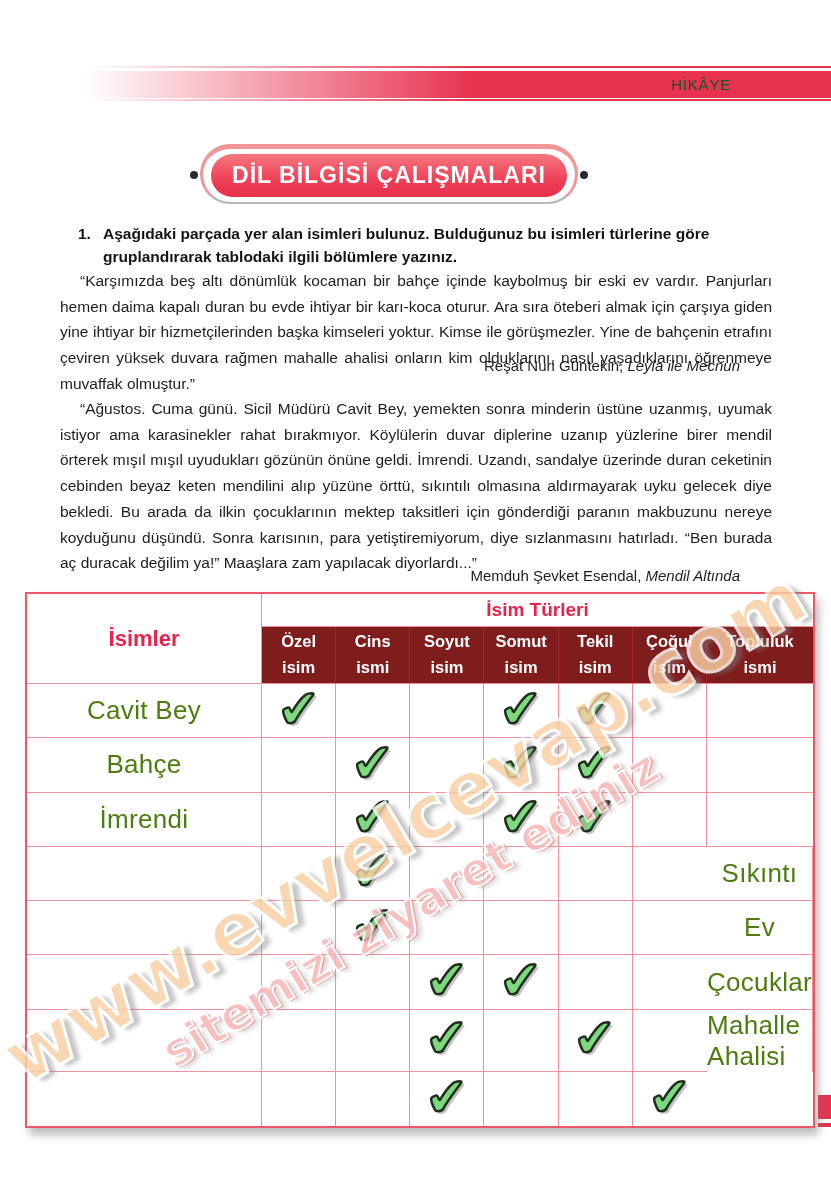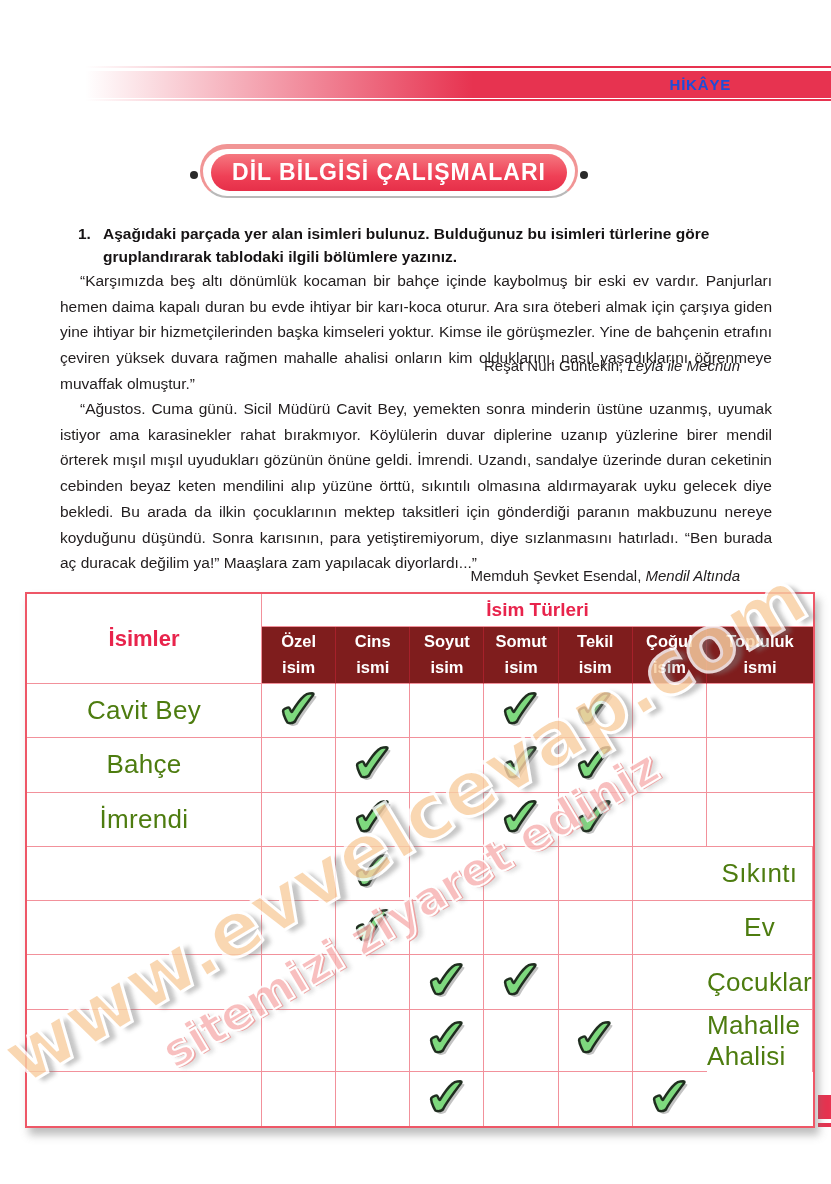--- a/index.html
+++ b/index.html
@@ -8,24 +8,24 @@
     background:#ffffff;font-family:"Liberation Sans",sans-serif;color:#201c1d;
   }
   
   .top-bar{position:absolute;left:85px;right:0;top:66px;height:35px;}
   .stripe{position:absolute;left:0;right:0;background:linear-gradient(90deg,rgba(231,51,80,0) 0%,#e73350 52%,#e73350 100%);}
   .stripe.t{top:0;height:2px;}
   .stripe.m{top:5px;height:27px;}
   .stripe.b{bottom:0;height:2px;}
   .chapter-label{
     position:absolute;right:100px;top:5px;height:27px;display:flex;align-items:center;
-    color:#1d4ed8;font-weight:bold;font-size:15px;letter-spacing:.8px;
-  }
-  
-  .badge-wrap{position:absolute;left:200px;top:144px;width:378px;height:54px;}
+    color:#14532d;font-weight:normal;font-size:15px;letter-spacing:.8px;
+  }
+  
+  .badge-wrap{position:absolute;left:200px;top:144px;width:378px;height:60px;}
   .badge-outer{
     position:absolute;inset:0;border-radius:32px;background:#fff;
     border-top:5px solid #f19595;border-left:3px solid #f19595;border-right:3px solid #f19595;
     border-bottom:2px solid #b9b9b9;box-sizing:border-box;
   }
   .badge-inner{
     position:absolute;left:11px;right:11px;top:10px;bottom:7px;border-radius:24px;
     background:linear-gradient(180deg,#f57880 0%,#ef4056 60%,#e62f49 100%);
     display:flex;align-items:center;justify-content:center;
     color:#fff;font-weight:bold;font-size:23px;letter-spacing:1px;

